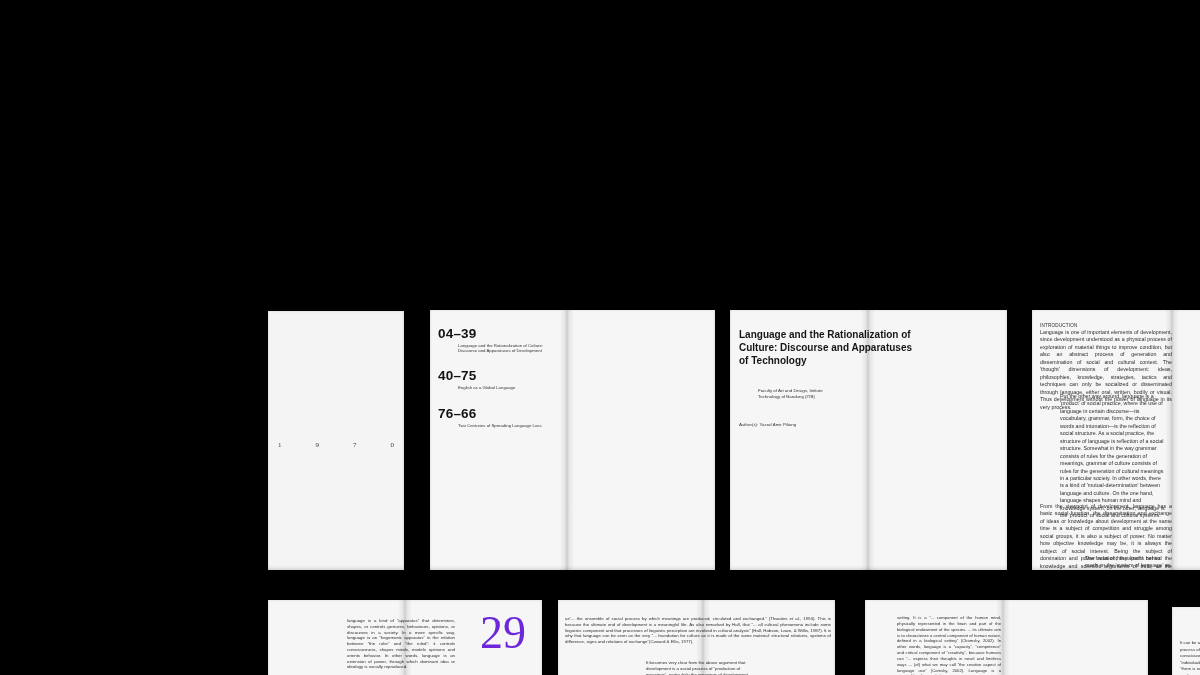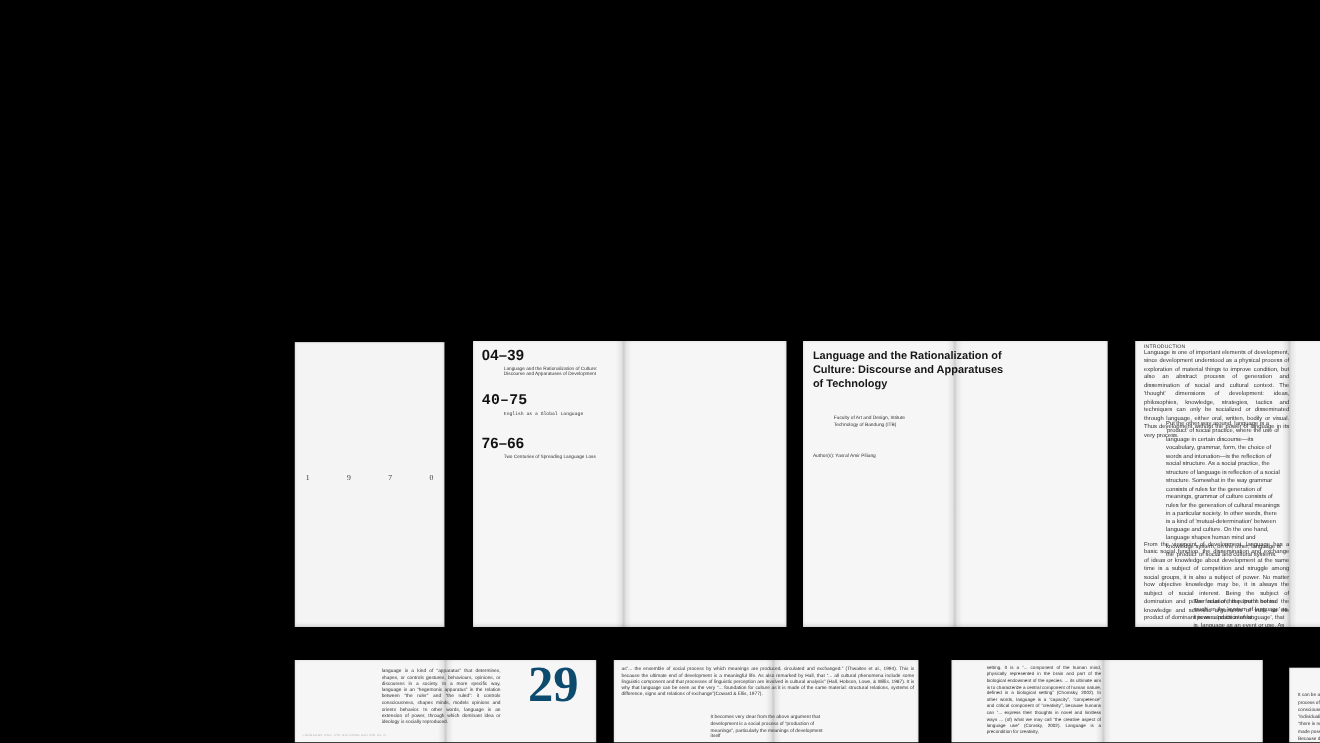--- a/index.html
+++ b/index.html
@@ -3,39 +3,39 @@
 <meta charset="utf-8">
 <style>
   html,body{margin:0;padding:0;background:#000;}
   .stage{position:relative;width:1200px;height:675px;background:#000;overflow:hidden;
          font-family:"Liberation Sans",sans-serif;}
   .page{position:absolute;background:#f6f6f6;overflow:hidden;
         box-shadow:inset 0 -3px 4px -2px rgba(0,0,0,0.18), inset 0 2px 3px -2px rgba(0,0,0,0.10),
                    inset -2px 0 3px -2px rgba(0,0,0,0.12), inset 2px 0 3px -2px rgba(0,0,0,0.08);}
   .gutter{position:absolute;top:0;bottom:0;width:14px;pointer-events:none;
         background:linear-gradient(90deg,rgba(0,0,0,0) 0%,rgba(0,0,0,0.07) 35%,rgba(0,0,0,0.17) 50%,rgba(0,0,0,0.07) 65%,rgba(0,0,0,0) 100%);}
-  .abs{position:absolute;}
+  .abs{position:absolute;margin-top:11px;}
   .just{text-align:justify;}
   .body-txt{color:#2d2d2d;}
   
   .digits{display:flex;justify-content:space-between;left:10px;right:10px;top:119px;
           font-family:"Liberation Serif",serif;font-size:7px;color:#3a3a3a;}
   .watermark{left:50%;top:100px;transform:translateX(-50%);
           font-family:"Liberation Serif",serif;font-weight:700;font-size:40px;letter-spacing:2px;
           color:#ffffff;white-space:nowrap;}
   
   .toc-range{font-weight:700;font-size:13.5px;color:#121212;letter-spacing:0.2px;}
   .toc-title{font-size:4.3px;line-height:5.4px;color:#333;width:98px;}
   
   .article-title{font-weight:700;font-size:10px;line-height:13.2px;color:#161616;white-space:nowrap;}
   .tiny{font-size:4.4px;line-height:5.6px;color:#333;}
   
   .p55{font-size:5.3px;line-height:7.45px;}
   .p43{font-size:4.35px;line-height:5.8px;}
-  .pagenum{font-family:"Liberation Serif",serif;font-weight:700;font-size:46px;line-height:40px;color:#0c4a6e;}
+  .pagenum{font-family:"Liberation Serif",serif;font-weight:400;font-size:46px;line-height:40px;color:#6d28d9;}
   .footnote{font-size:2.8px;color:#b3b3b3;letter-spacing:0.4px;white-space:nowrap;overflow:hidden;}
   .sliver-line{font-size:4.3px;line-height:6.6px;color:#2d2d2d;white-space:nowrap;}
 </style>
 </head>
 <body>
 
 <div class="stage">
 
   <div class="page" style="left:268px;top:311px;width:136px;height:259px;background:#f4f4f4;">
     <div class="abs digits">
@@ -44,21 +44,21 @@
       <span>7</span>
       <span>0</span>
     </div>
   </div>
 
   <div class="page" style="left:430px;top:310px;width:285px;height:260px;">
     <div class="abs" style="left:8px;top:5px;">
       <div class="toc-range">04–39</div>
       <div class="toc-title" style="margin-left:20px;margin-top:2px;">Language and the Rationalization of Culture: Discourse and Apparatuses of Development</div>
     </div>
-    <div class="abs" style="left:8px;top:47px;font-family:Liberation Mono, monospace;">
+    <div class="abs" style="left:8px;top:47px;">
       <div class="toc-range">40–75</div>
       <div class="toc-title" style="margin-left:20px;margin-top:2px;">English as a Global Language</div>
     </div>
     <div class="abs" style="left:8px;top:85px;">
       <div class="toc-range">76–66</div>
       <div class="toc-title" style="margin-left:20px;margin-top:2px;">Two Centuries of Spreading Language Loss</div>
     </div>
     <div class="gutter" style="left:130px;"></div>
   </div>
 

